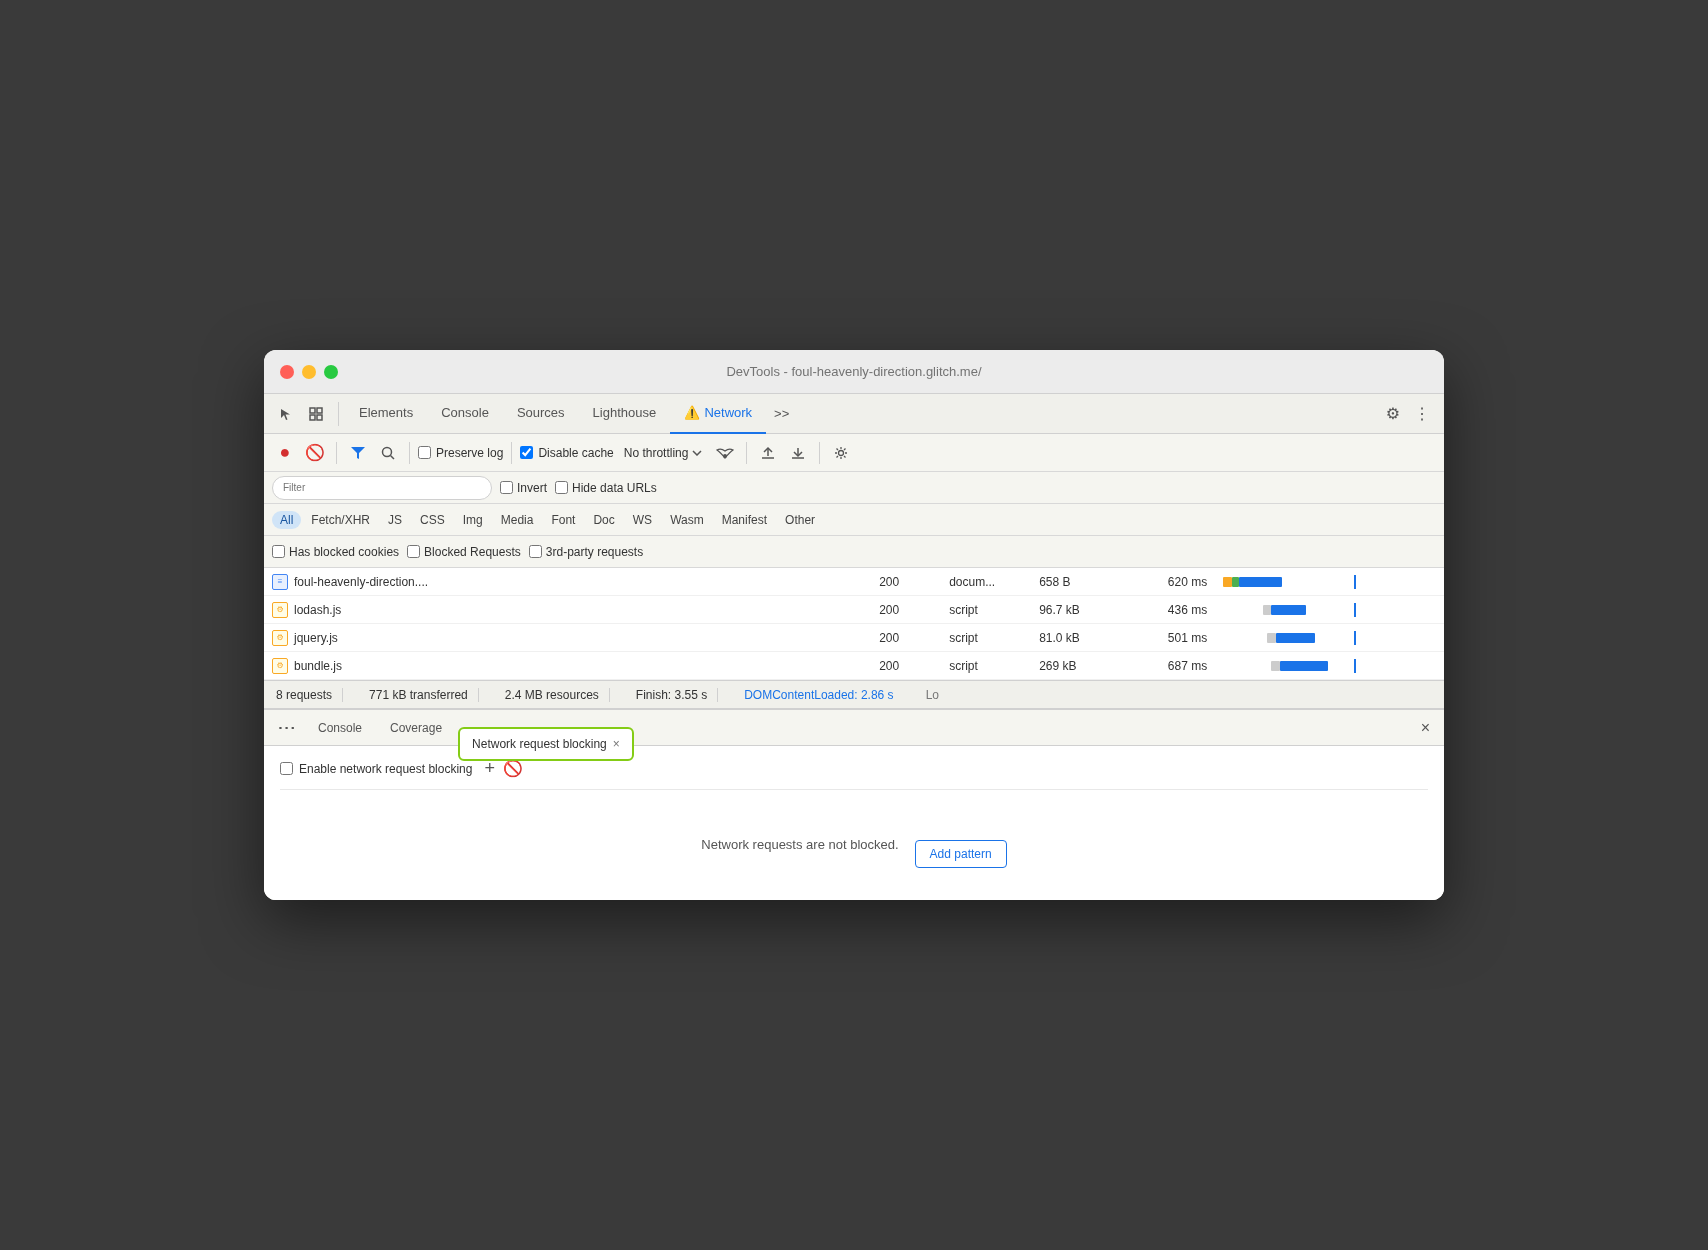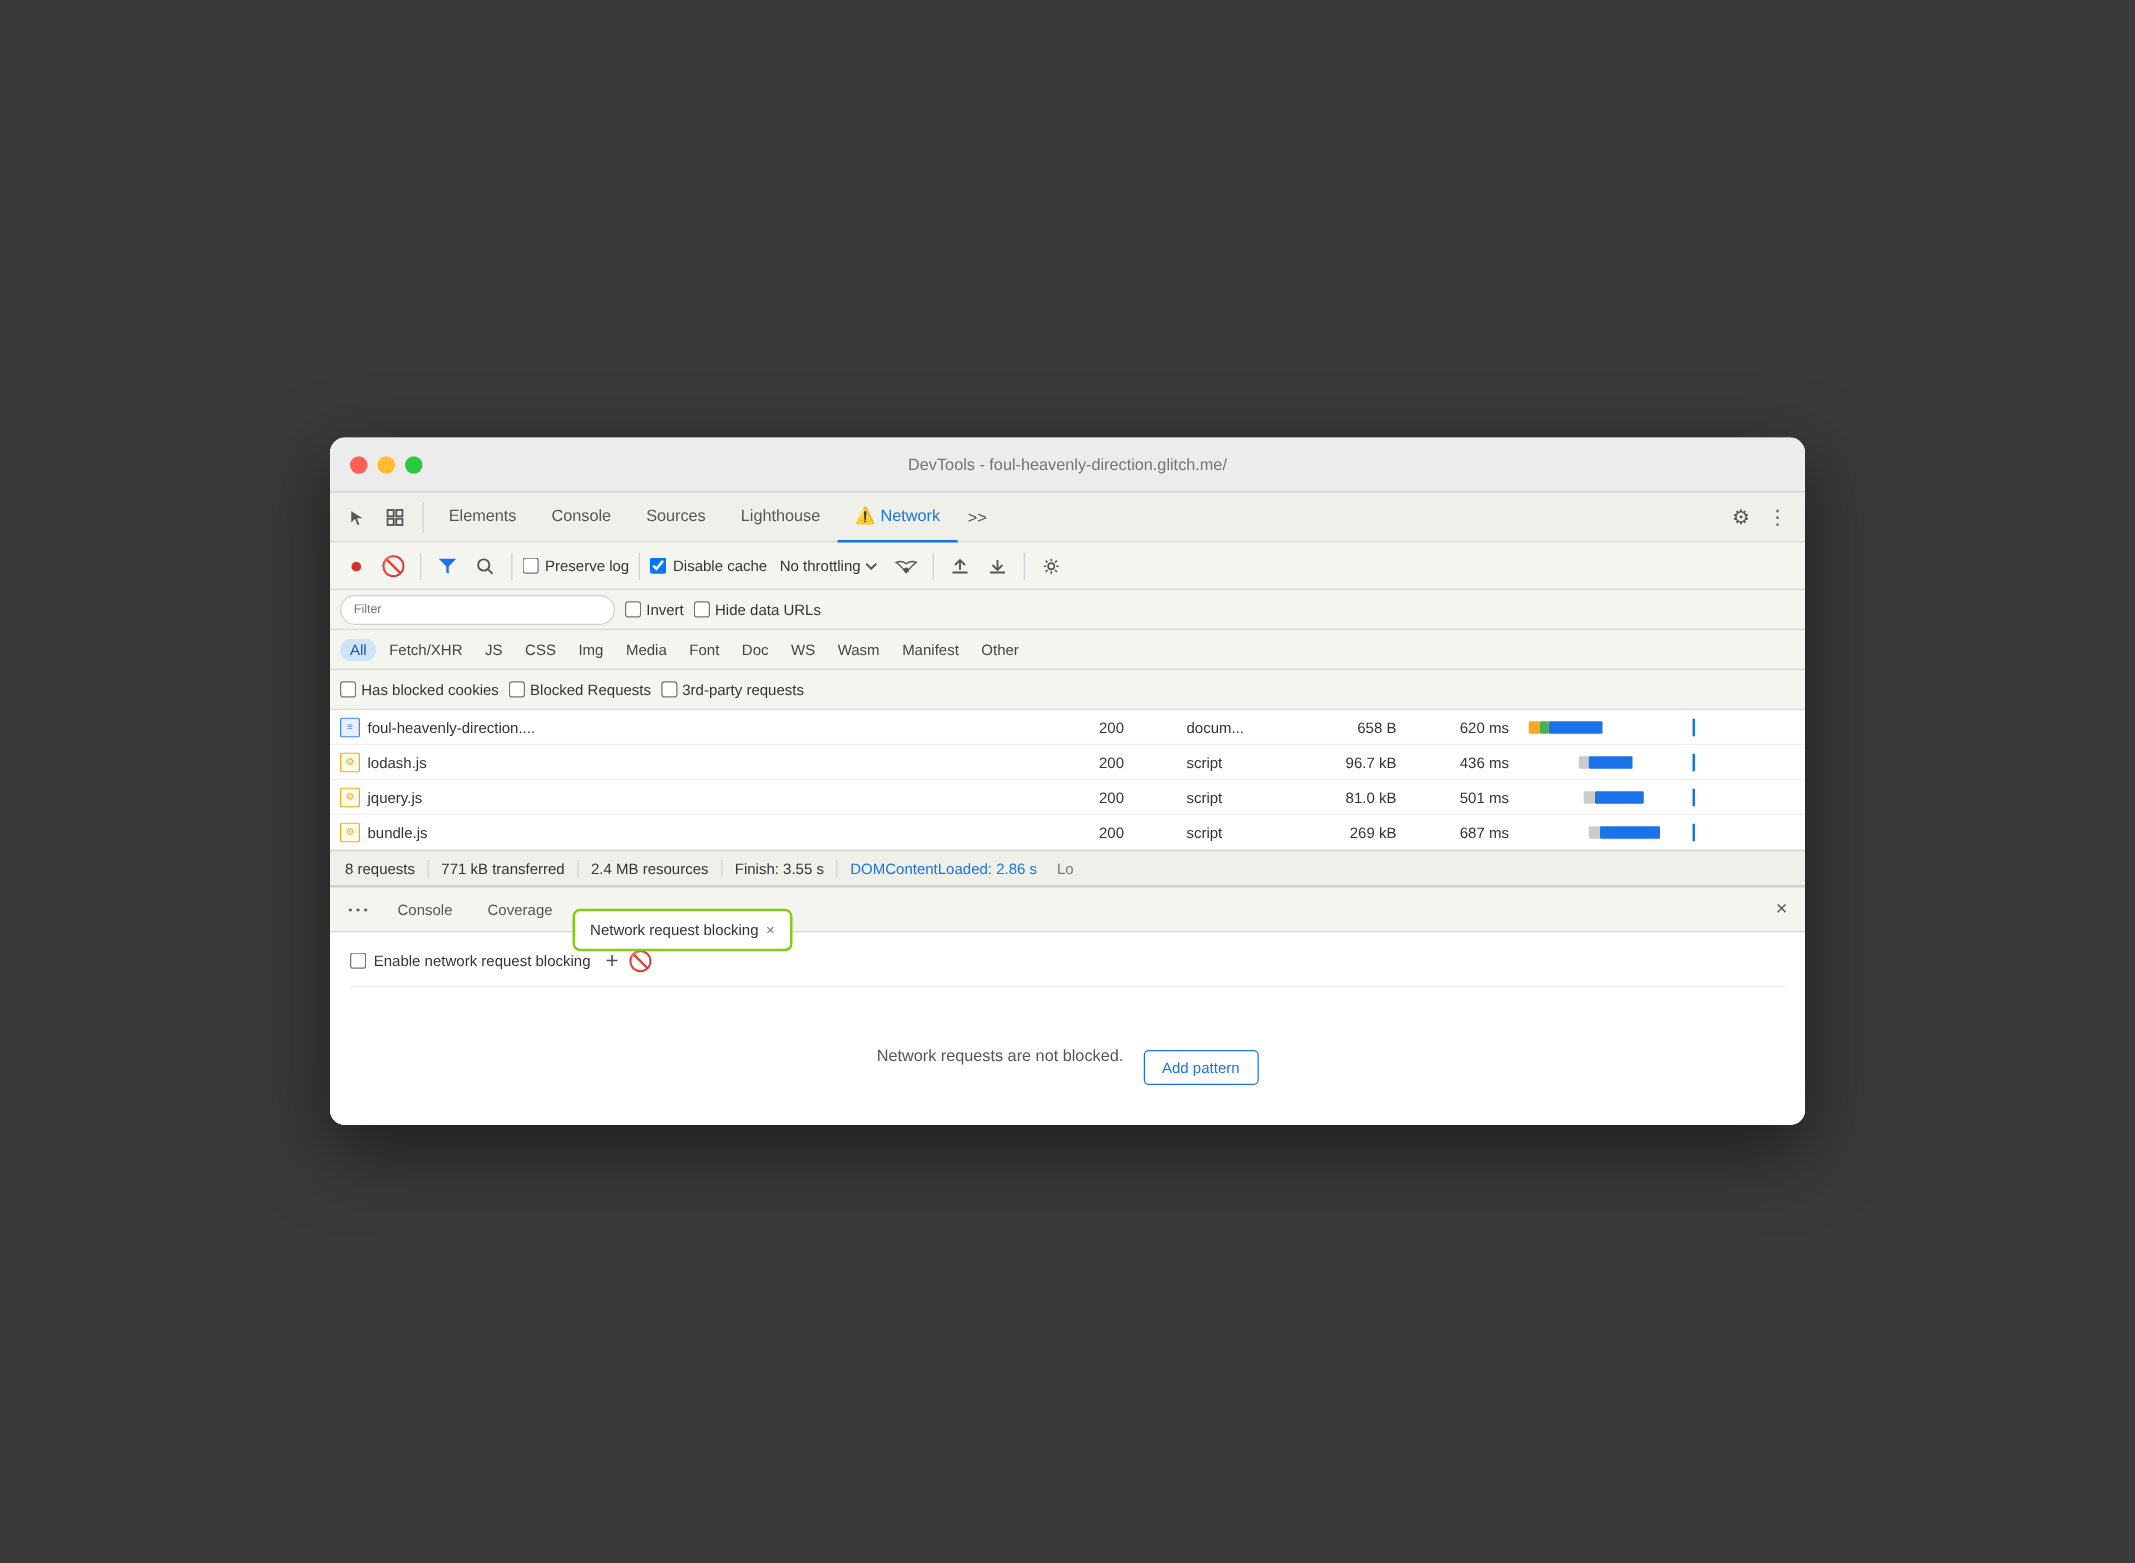--- a/index.html
+++ b/index.html
@@ -290,21 +290,21 @@
       flex: 2.8;
       min-width: 0;
       overflow: hidden;
       text-overflow: ellipsis;
       white-space: nowrap;
       display: flex;
       align-items: center;
     }
     .row-status { width: 70px; }
     .row-type { width: 90px; }
-    .row-size { width: 90px; text-align: right; padding-right: 12px; }
+    .row-size { width: 90px; text-align: left; padding-right: 12px; }
     .row-time { width: 90px; text-align: right; padding-right: 12px; }
     .row-waterfall { flex: 1; display: flex; align-items: center; }
     
     .wf-container {
       width: 100%;
       height: 14px;
       position: relative;
       display: flex;
       align-items: center;
     }
@@ -316,21 +316,21 @@
     
     .status-bar {
       background: #f0f0eb;
       border-top: 1px solid #d0d0d0;
       display: flex;
       align-items: center;
       height: 28px;
       font-size: 12px;
       color: #333;
       padding: 0 8px;
-      gap: 0;
+      gap: 16px;
     }
     .status-item {
       padding: 0 10px;
       border-right: 1px solid #d0d0d0;
       white-space: nowrap;
     }
     .status-item:first-child { padding-left: 4px; }
     .status-dom {
       padding: 0 10px;
       color: #1a73e8;

